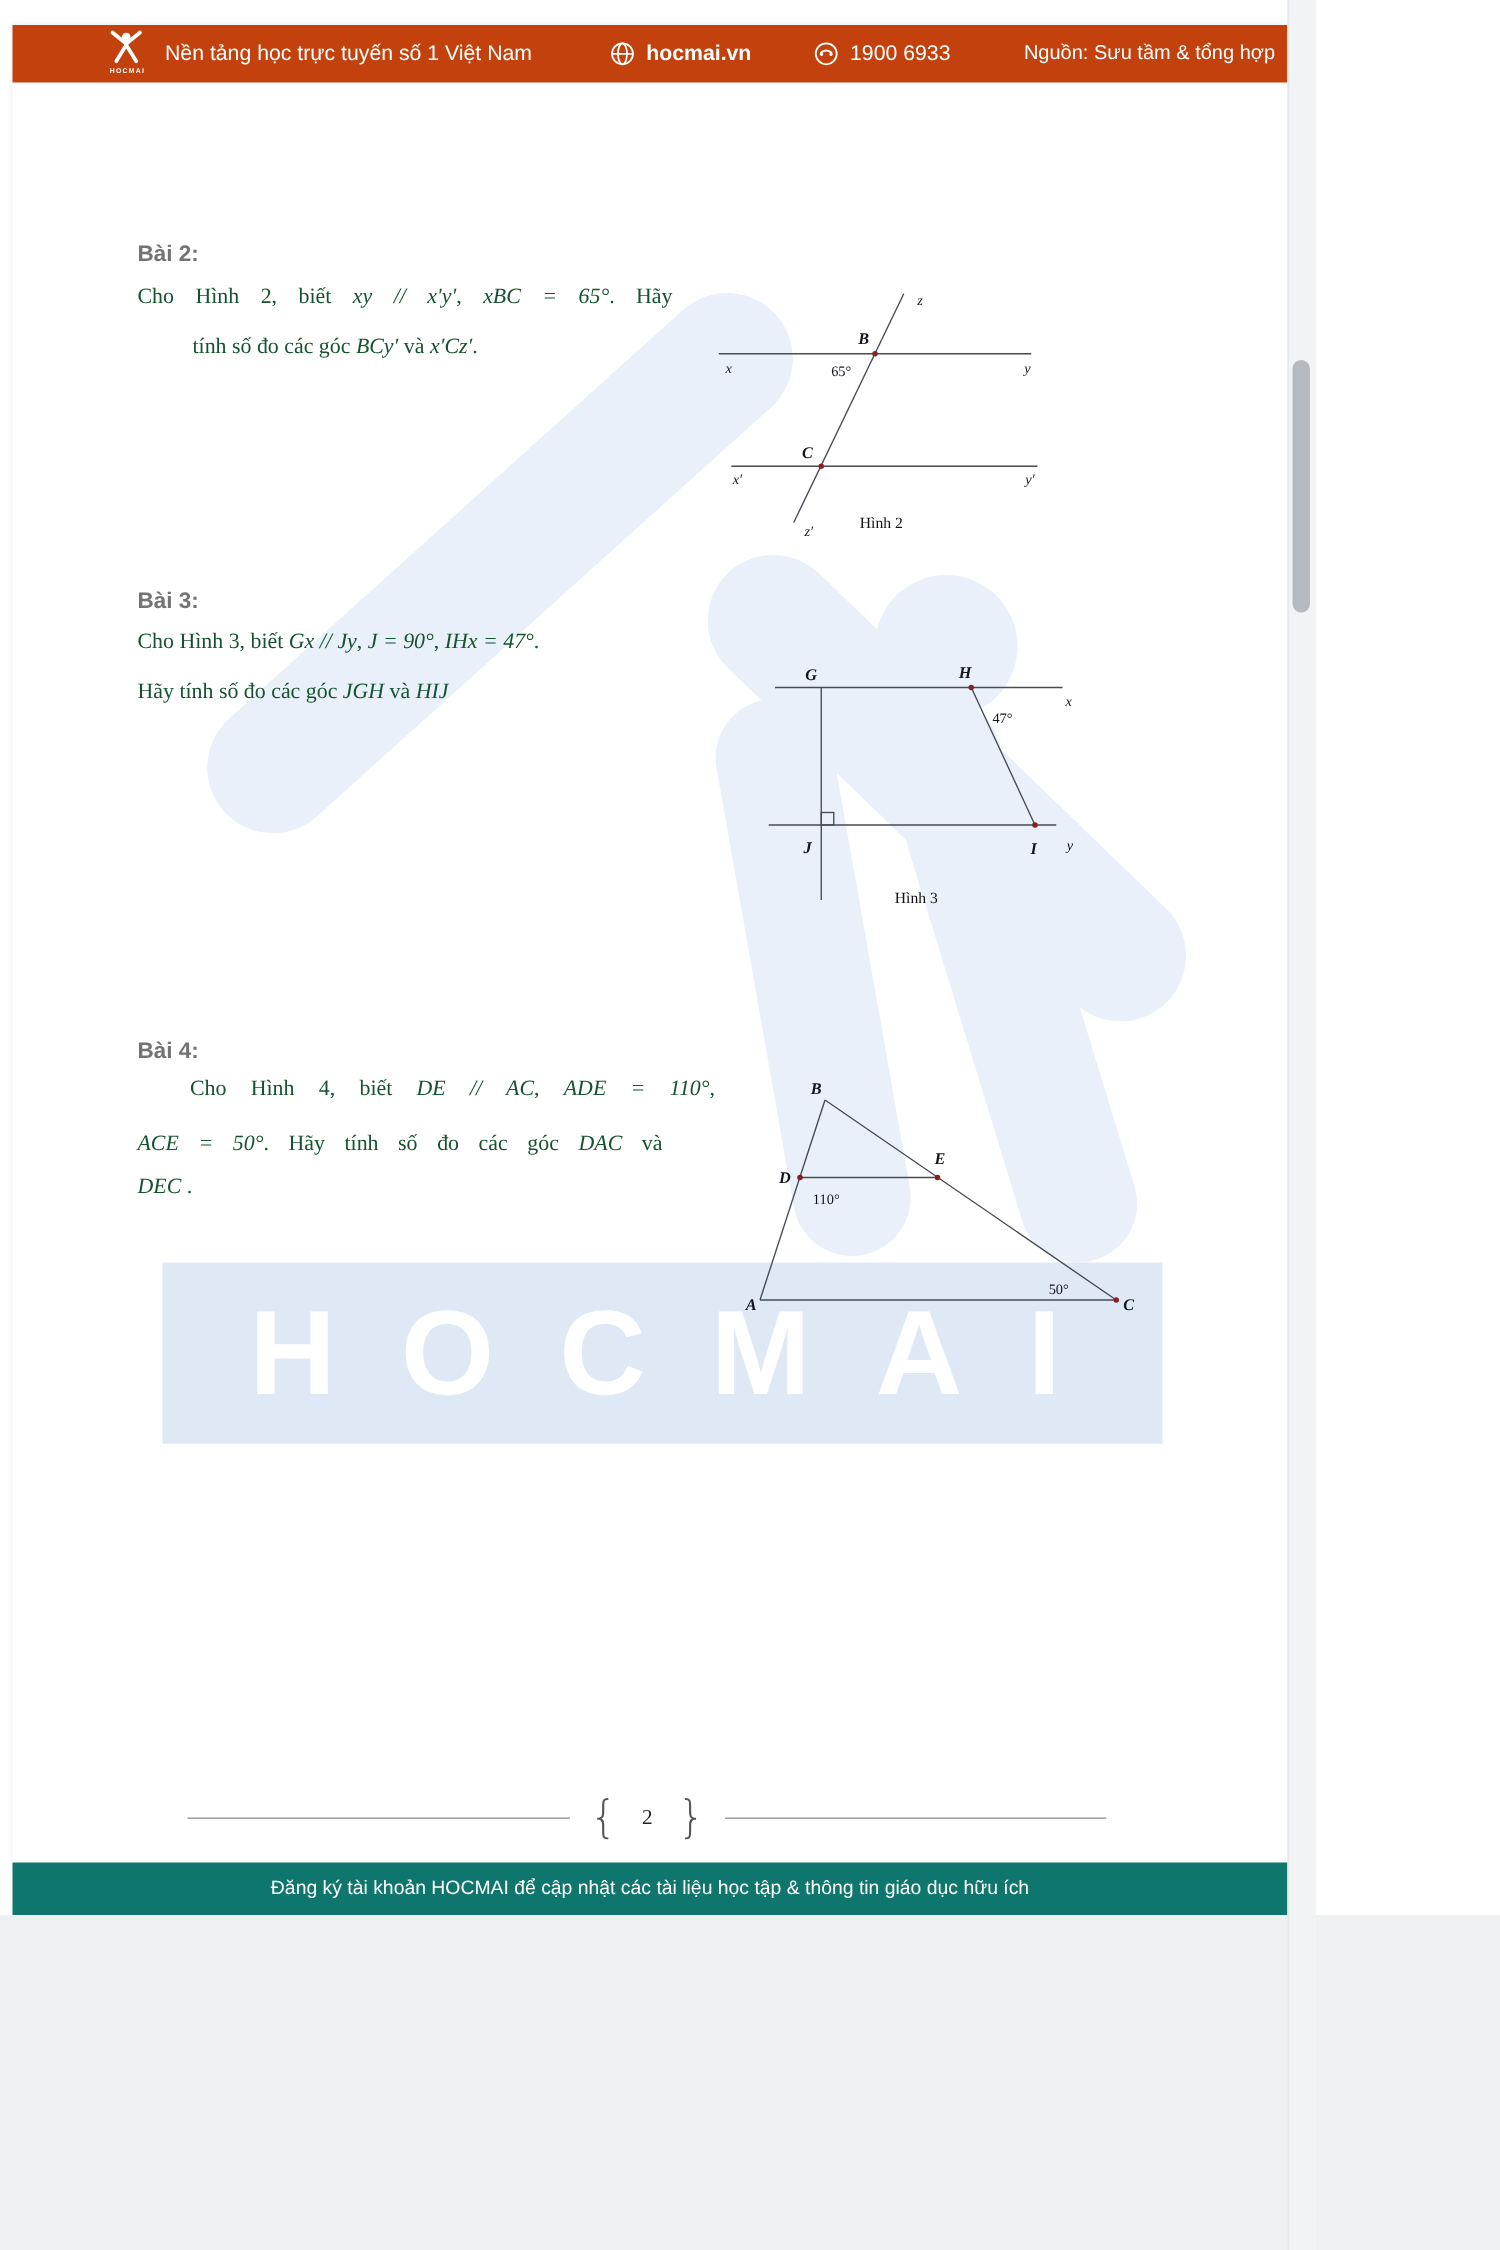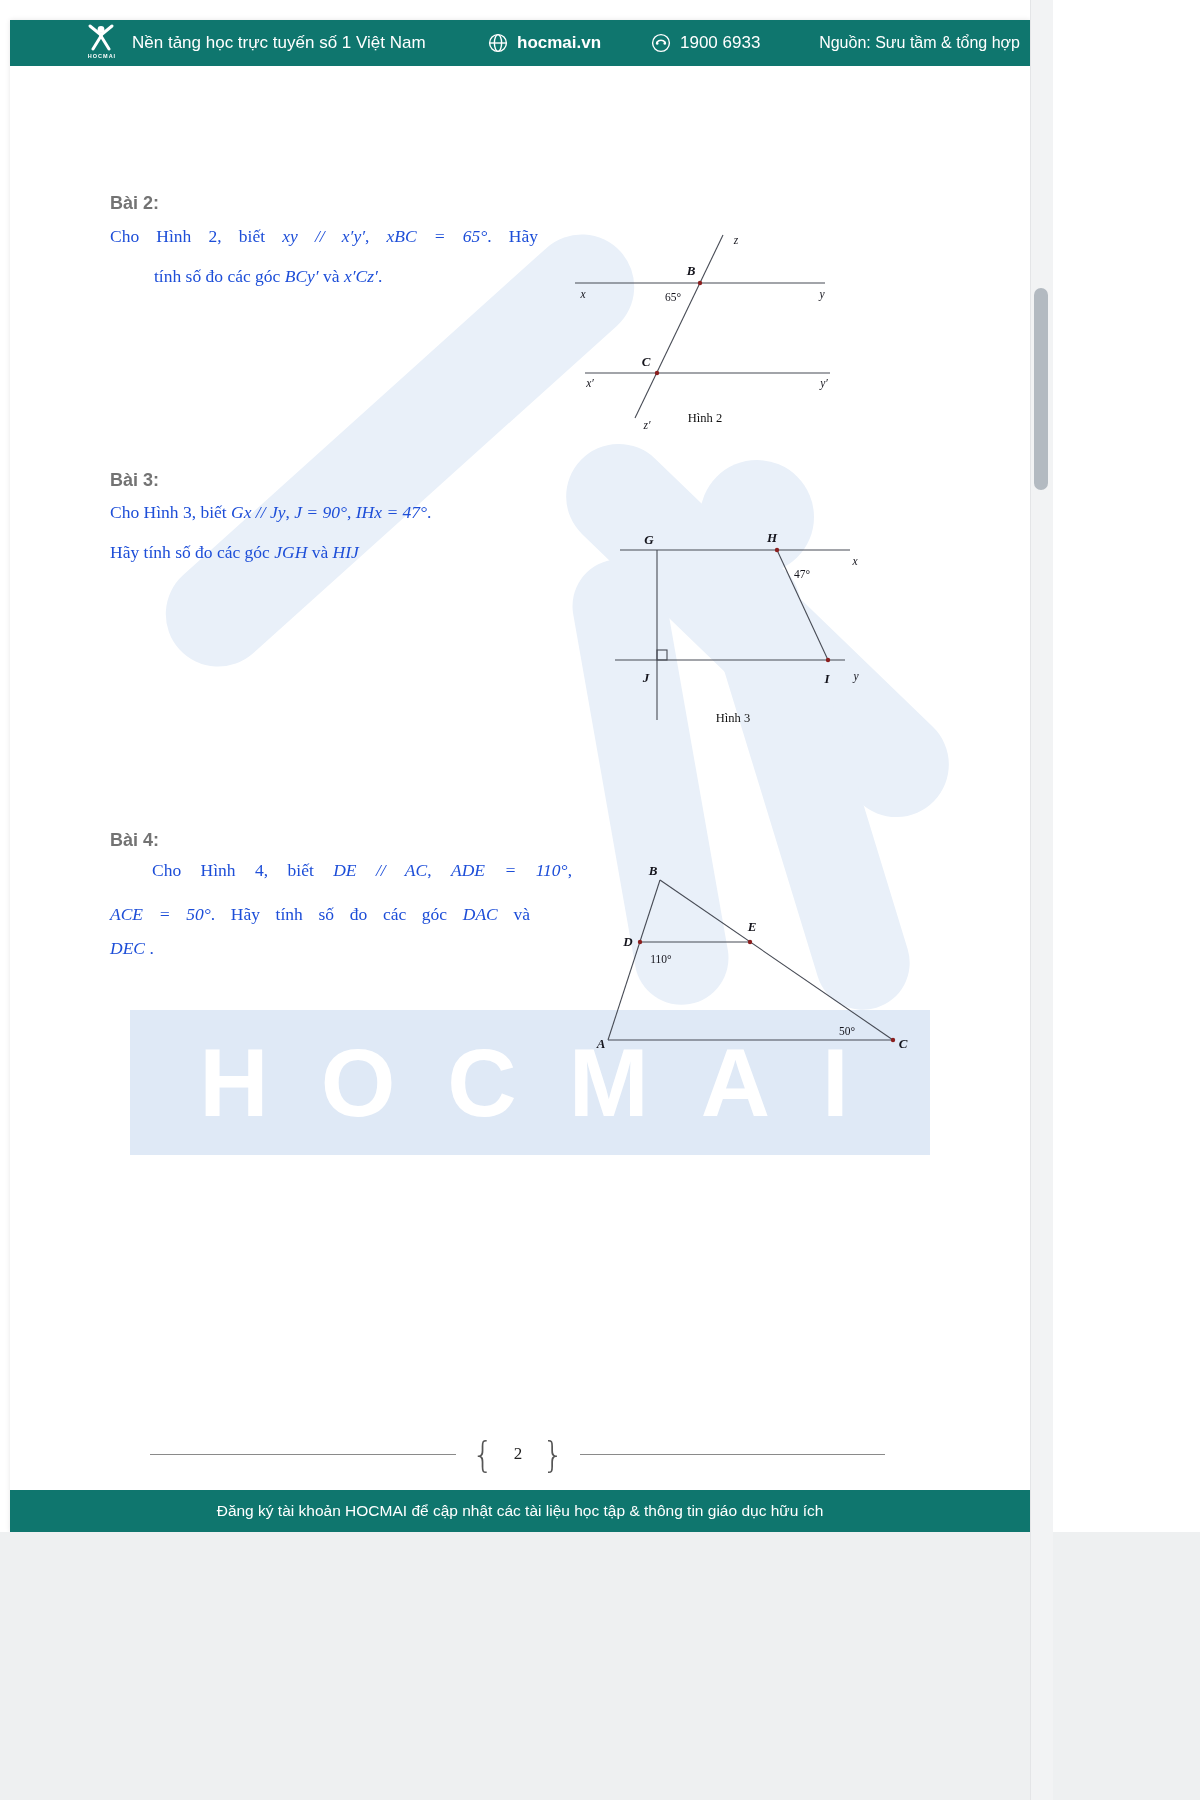--- a/index.html
+++ b/index.html
@@ -7,42 +7,42 @@
     width:1200px;height:1800px;position:relative;background:#ffffff;
     font-family:"Liberation Sans",sans-serif;overflow:hidden;
   }
   .abs{position:absolute;}
   .page{
     position:absolute;left:10px;top:20px;width:1020px;height:1512px;
     background:#ffffff;box-shadow:0 0 5px rgba(0,0,0,0.10);
   }
   
   .hdr{
-    position:absolute;left:0;top:0;width:100%;height:46px;background:#0f766e;
+    position:absolute;left:0;top:0;width:100%;height:46px;background:#c2410c;
     color:#fff;z-index:3;
   }
   .hdr .brand{position:absolute;left:122px;top:0;line-height:46px;font-size:17px;color:#fff;}
   .hdr .site{position:absolute;left:507px;top:0;line-height:46px;font-size:17px;font-weight:bold;color:#fff;}
   .hdr .phone{position:absolute;left:670px;top:0;line-height:46px;font-size:17px;color:#fff;}
   .hdr .source{position:absolute;right:10px;top:0;line-height:46px;font-size:16px;color:#fff;}
   .logo-wrap{position:absolute;left:70px;top:3px;width:44px;height:40px;text-align:center;}
   .logo-cap{font-size:5.5px;letter-spacing:1px;color:#fff;margin-top:-2px;font-weight:bold;}
   
   .wm{position:absolute;left:0;top:0;width:100%;height:100%;overflow:hidden;z-index:0;}
   .wm-bar{position:absolute;background:#e9f0f9;border-radius:60px;}
   .wm-head{position:absolute;left:690px;top:440px;width:114px;height:114px;border-radius:50%;background:#e9f0f9;}
   .wm-band{position:absolute;left:120px;top:990px;width:800px;height:145px;background:#dfe9f6;
     display:flex;align-items:center;justify-content:center;}
   .wm-band span{
     font-family:"Liberation Sans",sans-serif;font-weight:bold;font-size:96px;color:#ffffff;
     letter-spacing:52px;padding-left:40px;white-space:nowrap;}
   
   .fg{position:absolute;z-index:1;}
   .bai{font-family:Liberation Sans, sans-serif;font-size:18px;font-weight:bold;color:#737373;}
-  .para{font-family:"Liberation Serif",serif;font-size:17.5px;color:#1d4ed8;white-space:nowrap;}
+  .para{font-family:"Liberation Serif",serif;font-size:17.5px;color:#14532d;white-space:nowrap;}
   .just{white-space:normal;text-align:justify;text-align-last:justify;}
   .mi{font-style:italic;}
   
   .fl{stroke:#474b55;stroke-width:1.1;fill:none;}
   .pl{font-family:"Liberation Serif",serif;font-style:italic;font-weight:bold;font-size:13px;fill:#14141c;}
   .vl{font-family:"Liberation Serif",serif;font-style:italic;font-size:11.5px;fill:#14141c;}
   .ang{font-family:"Liberation Serif",serif;font-size:11.5px;fill:#14141c;}
   .cap{font-family:"Liberation Serif",serif;font-size:12.5px;fill:#101010;}
   .dot{fill:#8b1f1f;stroke:none;}
   

